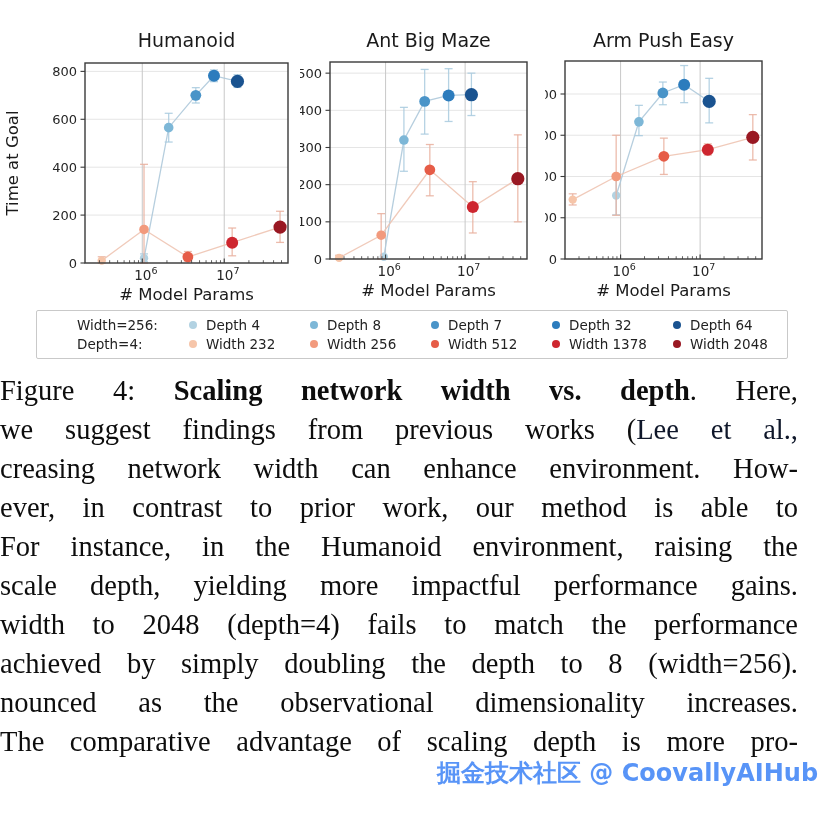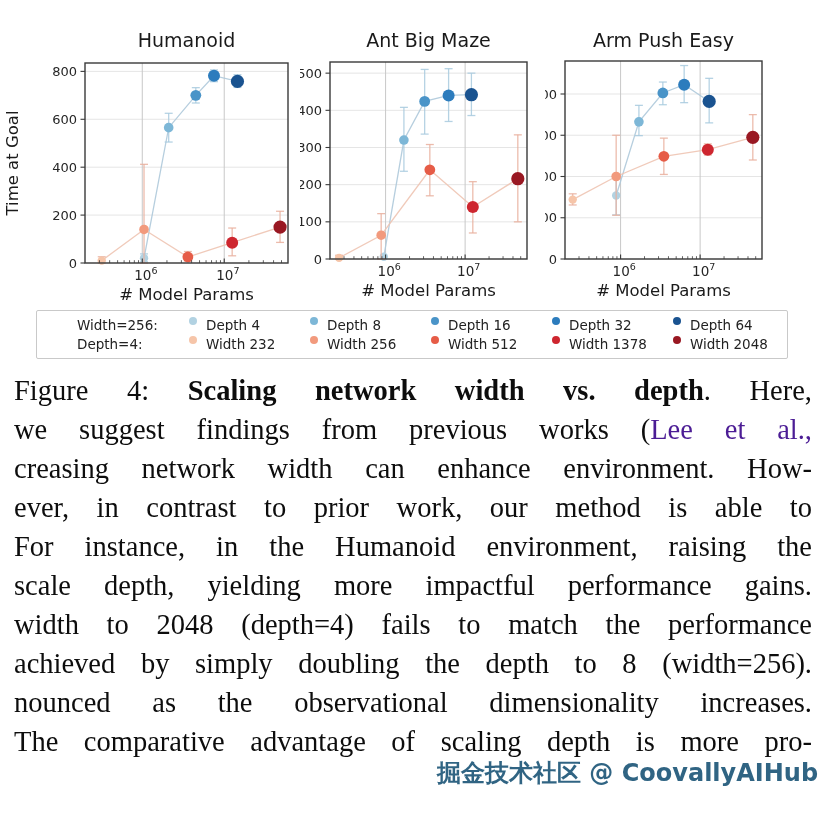--- a/index.html
+++ b/index.html
@@ -5,32 +5,32 @@
   html,body{margin:0;padding:0;background:#ffffff;}
   .page{position:relative;width:824px;height:813px;background:#ffffff;overflow:hidden;
         font-family:"DejaVu Sans",sans-serif;}
   .charts svg{position:absolute;top:25px;}
   .legend{position:absolute;left:36px;top:310px;width:752px;
           border:1.2px solid #c9c9c9;border-radius:2px;background:#fff;
           padding:4px 2px 5px 40px;box-sizing:border-box;}
   .lg-row{display:grid;grid-template-columns:112px repeat(5,121px);align-items:center;
           height:19px;font-size:13.5px;color:#222;}
   .lg-head{color:#222;}
-  .lg-item{display:flex;}
+  .lg-item{display:flex;align-items:center;}
   .lg-dot{display:inline-block;width:8px;height:8px;border-radius:50%;margin-right:9px;flex:none;}
-  .caption{position:absolute;left:14px;top:371px;width:798px;
+  .caption{position:absolute;left:0;top:371px;width:798px;
            font-family:"Liberation Serif","DejaVu Serif",serif;
            font-size:28.5px;color:#0d0d0d;}
   .cap-line{height:39px;line-height:39px;text-align:justify;text-align-last:justify;
             overflow:hidden;white-space:normal;}
   .cap-line .b{font-weight:bold;}
-  .cap-line .g{color:#4c1d95;}
+  .cap-line .g{color:#0f172a;}
   .watermark{position:absolute;left:437px;top:757px;
              font-family:"DejaVu Sans",sans-serif;font-size:24px;font-weight:bold;
-             color:#0c4a6e;opacity:.85;white-space:nowrap;
+             color:#3b82f6;opacity:.85;white-space:nowrap;
              text-shadow:1px 1px 0 #ffffff,-1px -1px 0 #ffffff,1px -1px 0 #ffffff,-1px 1px 0 #ffffff;}
 </style>
 </head>
 <body>
 
 <div class="page">
   <div class="charts">
     <svg width="300" height="278" style="left: 0px;">
         <line x1="85" x2="288" y1="238" y2="238" stroke="#e2e2e2" stroke-width="0.9"></line>
         <line x1="85" x2="288" y1="190.09580838323353" y2="190.09580838323353" stroke="#e2e2e2" stroke-width="0.9"></line>
@@ -300,21 +300,21 @@
         <span class="lg-item">
           <i class="lg-dot" style="background: rgb(178, 210, 226);"></i>
           <span>Depth 4</span>
         </span>
         <span class="lg-item">
           <i class="lg-dot" style="background: rgb(125, 183, 215);"></i>
           <span>Depth 8</span>
         </span>
         <span class="lg-item">
           <i class="lg-dot" style="background: rgb(74, 148, 200);"></i>
-          <span>Depth 16</span>
+          <span>Depth 7</span>
         </span>
         <span class="lg-item">
           <i class="lg-dot" style="background: rgb(44, 124, 189);"></i>
           <span>Depth 32</span>
         </span>
         <span class="lg-item">
           <i class="lg-dot" style="background: rgb(26, 83, 144);"></i>
           <span>Depth 64</span>
         </span>
       </div>

